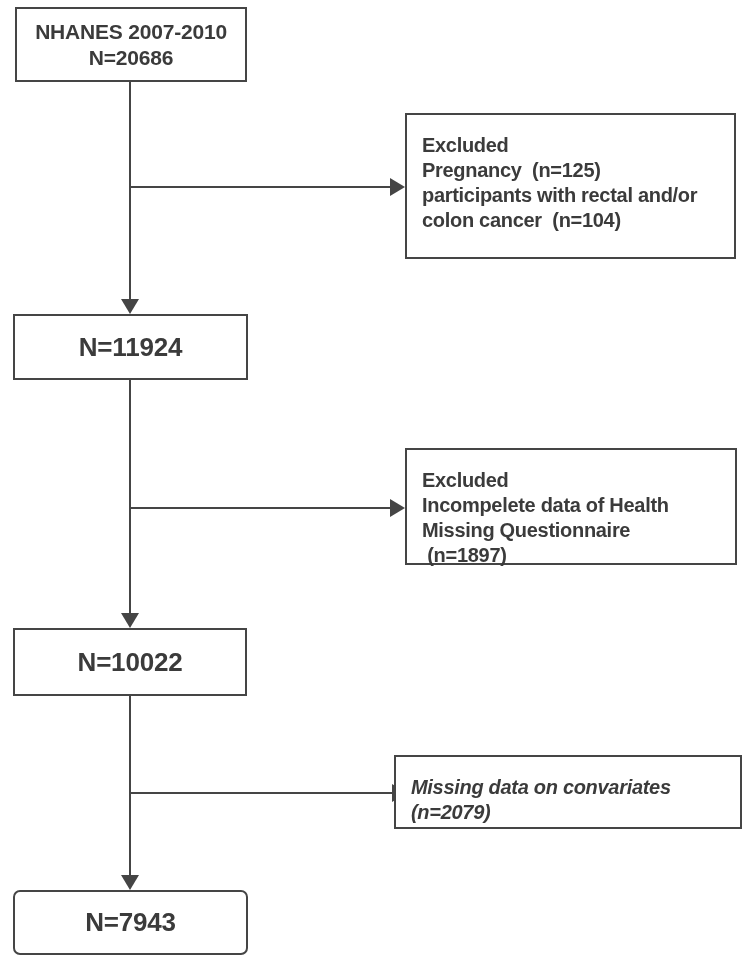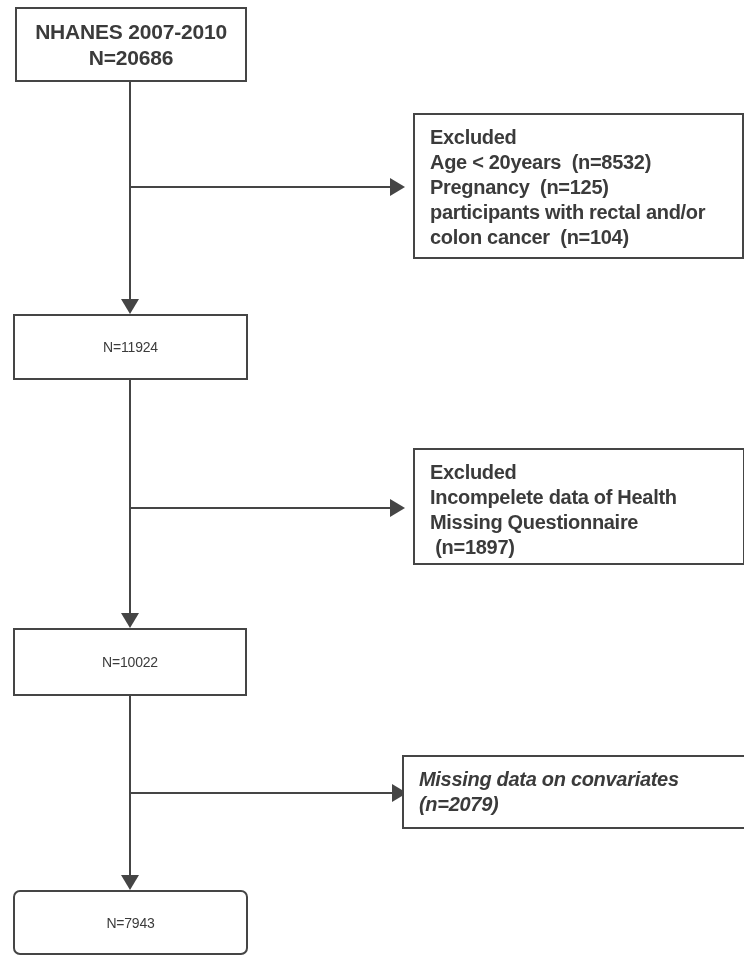--- a/index.html
+++ b/index.html
@@ -28,35 +28,34 @@
     box-sizing: border-box;
   }
   .center-box {
     display: flex;
     flex-direction: column;
     align-items: center;
     justify-content: center;
     text-align: left;
   }
   .count-label {
-    font-size: 14px;
-    font-weight: 400;
+    font-size: 26px;
+    font-weight: 700;
     letter-spacing: -0.2px;
     white-space: pre;
   }
   .start-line {
     font-size: 21px;
     font-weight: 700;
     line-height: 26px;
     letter-spacing: -0.2px;
     white-space: pre;
   }
   .excl-box {
-    padding: 10px 15px;
-    margin-left: 8px;
+    padding: 18px 15px;
   }
   .excl-line {
     font-size: 20px;
     font-weight: 700;
     line-height: 25px;
     letter-spacing: -0.3px;
     white-space: pre;
   }
   .vline {
     position: absolute;
@@ -96,21 +95,20 @@
   </div>
 
   <div class="vline" style="left:129px; top:82px; height:218px;"></div>
   <div class="arrow-down" style="left:121px; top:299px;"></div>
 
   <div class="hline" style="left:130px; top:186px; width:260px;"></div>
   <div class="arrow-right" style="left:390px; top:178px;"></div>
 
   <div class="box excl-box" style="left:405px; top:113px; width:331px; height:146px;">
     <div class="excl-line">Excluded</div>
-    <div class="excl-line">Age &lt; 20years  (n=8532)</div>
     <div class="excl-line">Pregnancy  (n=125)</div>
     <div class="excl-line">participants with rectal and/or</div>
     <div class="excl-line">colon cancer  (n=104)</div>
   </div>
 
   <div class="box center-box" style="left:13px; top:314px; width:235px; height:66px;">
     <div class="count-label">N=11924</div>
   </div>
 
   <div class="vline" style="left:129px; top:380px; height:234px;"></div>

